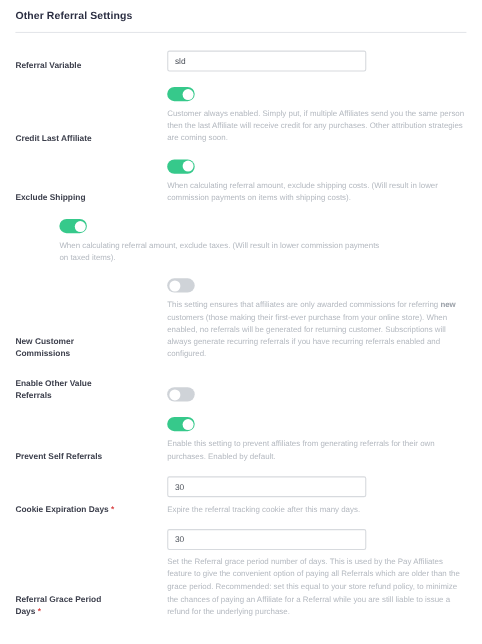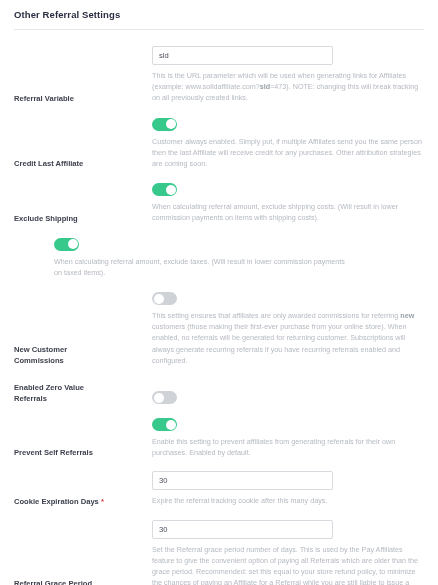--- a/index.html
+++ b/index.html
@@ -129,21 +129,20 @@
   <div class="panel-header">
     <div class="panel-title">Other Referral Settings</div>
   </div>
   <div class="divider"></div>
 
   <div class="rows" id="settings-rows">
       <div class="row">
         <div class="row-label"><span>Referral Variable</span></div>
         <div class="row-field">
           <input type="text" class="text-input" placeholder="" value="sld" style="">
-          <div class="help"><span>This is the URL parameter which will be used when generating links for Affiliates (example: www.solidaffiliate.com?</span><b>sld</b><span>=473). NOTE: changing this will break tracking on all previously created links.</span></div>
         </div>
       </div>
       <div class="row">
         <div class="row-label"><span>Credit Last Affiliate</span></div>
         <div class="row-field">
           <div class="toggle-wrap"><div class="toggle on" role="switch" aria-checked="true"><span class="knob"></span></div></div>
           <div class="help"><span>Customer always enabled. Simply put, if multiple Affiliates send you the same person then the last Affiliate will receive credit for any purchases. Other attribution strategies are coming soon.</span></div>
         </div>
       </div>
       <div class="row">
@@ -160,21 +159,21 @@
         </div>
       </div>
       <div class="row">
         <div class="row-label"><span>New Customer Commissions</span></div>
         <div class="row-field">
           <div class="toggle-wrap"><div class="toggle" role="switch" aria-checked="false"><span class="knob"></span></div></div>
           <div class="help"><span>This setting ensures that affiliates are only awarded commissions for referring </span><b>new</b><span> customers (those making their first-ever purchase from your online store). When enabled, no referrals will be generated for returning customer. Subscriptions will always generate recurring referrals if you have recurring referrals enabled and configured.</span></div>
         </div>
       </div>
       <div class="row">
-        <div class="row-label"><span>Enabled Zero Value Referrals</span></div>
+        <div class="row-label"><span>Enable Other Value Referrals</span></div>
         <div class="row-field">
           <div class="toggle-wrap"><div class="toggle" role="switch" aria-checked="false"><span class="knob"></span></div></div>
         </div>
       </div>
       <div class="row">
         <div class="row-label"><span>Prevent Self Referrals</span></div>
         <div class="row-field">
           <div class="toggle-wrap"><div class="toggle on" role="switch" aria-checked="true"><span class="knob"></span></div></div>
           <div class="help"><span>Enable this setting to prevent affiliates from generating referrals for their own purchases. Enabled by default.</span></div>
         </div>

